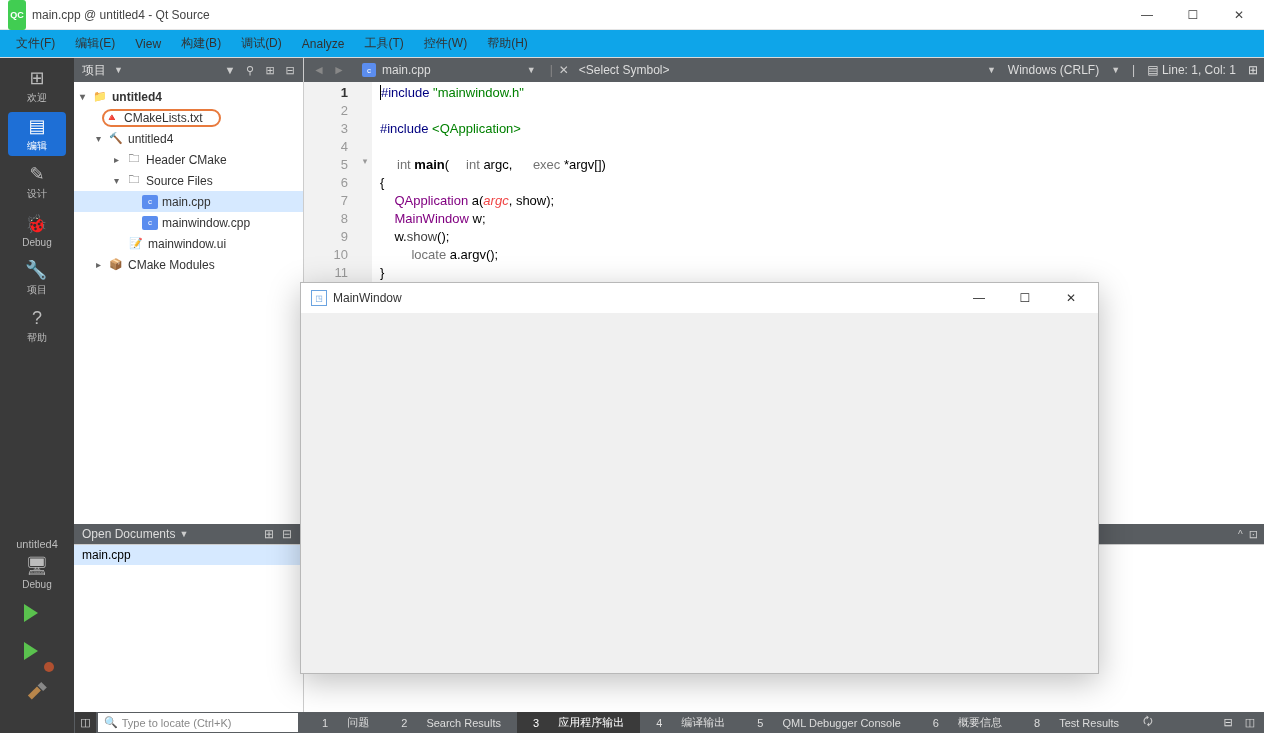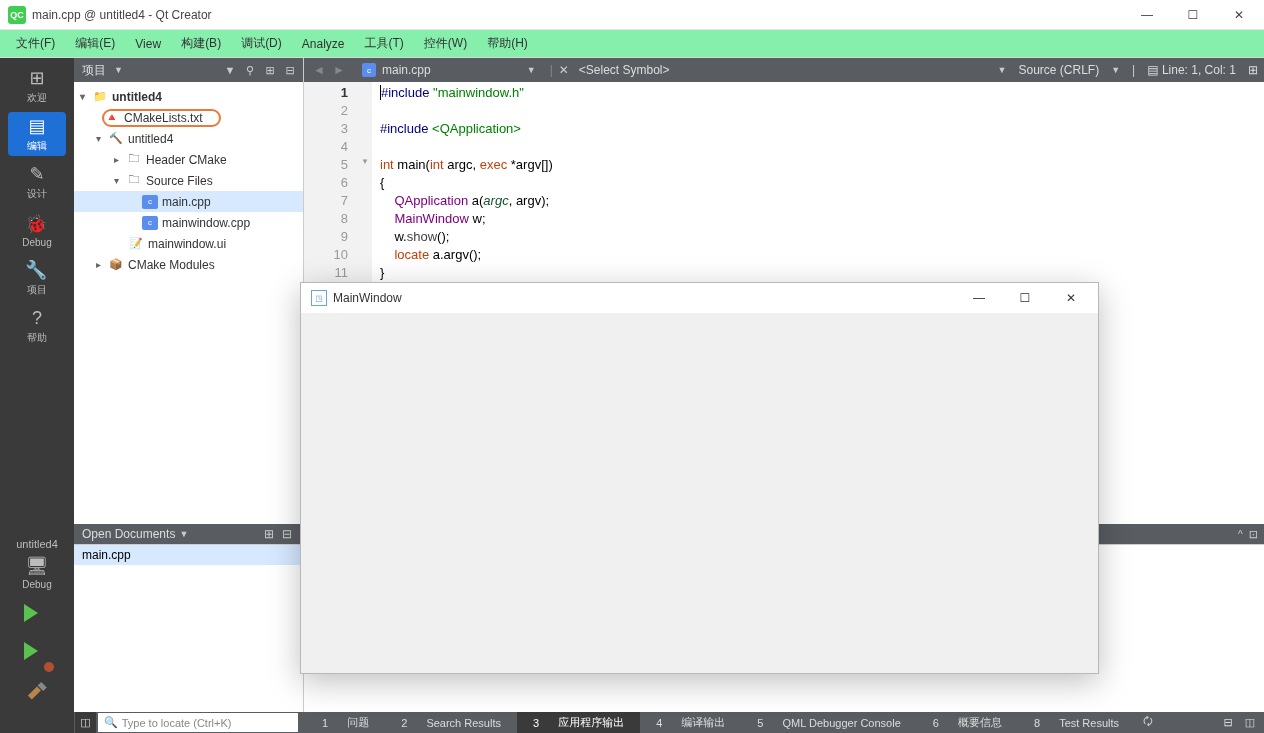--- a/index.html
+++ b/index.html
@@ -1,22 +1,22 @@
 <!DOCTYPE html>
 <html><head>
 <meta charset="utf-8">
 <style>
 * { margin:0; padding:0; box-sizing:border-box; font-family:"Segoe UI",Tahoma,sans-serif; }
 body { width:1264px; height:733px; background:#f8f8f8; overflow:hidden; position:relative; }
 .titlebar { height:30px; background:#fff; display:flex; align-items:center; padding:0 2px; border-bottom:1px solid #e5e5e5; }
-.titlebar .logo { width:18px; height:18px; background:#41cd52; border-radius:3px; margin:12px 6px; display:flex; align-items:center; justify-content:center; color:#fff; font-size:9px; font-weight:bold; }
+.titlebar .logo { width:18px; height:30px; background:#41cd52; border-radius:3px; margin:12px 6px; display:flex; align-items:center; justify-content:center; color:#fff; font-size:9px; font-weight:bold; }
 .titlebar .title { font-size:12px; color:#444; }
 .titlebar .winctl { margin-left:auto; display:flex; }
 .titlebar .winctl div { width:46px; height:30px; display:flex; align-items:center; justify-content:center; color:#444; font-size:12px; }
-.menubar { height:28px; background:#86efac; display:flex; align-items:center; padding:0 8px; gap:4px; border-bottom:1px solid #d9d9d9; }
+.menubar { height:28px; background:#0ea5e9; display:flex; align-items:center; padding:0 8px; gap:4px; border-bottom:1px solid #d9d9d9; }
 .menubar span { font-size:12px; padding:4px 8px; color:#333; }
 .main { display:flex; height:calc(100% - 30px - 28px - 21px); }
 .leftbar { width:74px; background:#3a3a3a; display:flex; flex-direction:column; align-items:center; padding-top:6px; }
 .leftbar .it { width:58px; height:44px; display:flex; flex-direction:column; align-items:center; justify-content:center; color:#bcbcbc; font-size:10px; margin-bottom:4px; border-radius:4px; }
 .leftbar .it.sel { background:#1e6fd6; color:#fff; }
 .leftbar .it .ic { font-size:18px; margin-bottom:2px; }
 .leftbar .sep { flex:1; }
 .leftbar .proj { color:#bcbcbc; font-size:11px; text-align:center; width:100%; margin-top:8px; }
 .leftbar .runic { width:26px; height:26px; margin:6px 0; }
 .content { flex:1; display:flex; flex-direction:column; background:#fff; }
@@ -39,27 +39,27 @@
 .edtop .nav span { width:18px; height:18px; display:flex; align-items:center; justify-content:center; color:#888; }
 .edtop .file { display:flex; align-items:center; gap:6px; padding:0 8px; font-family:Consolas,monospace; }
 .edtop .sel { padding:0 10px; font-family:Consolas,monospace; }
 .edtop .right { margin-left:auto; display:flex; align-items:center; gap:12px; padding-right:6px; font-family:Consolas,monospace; }
 .code { flex:1; display:flex; font-family:Consolas,monospace; font-size:13px; background:#fff; overflow:hidden; }
 .gutter { width:54px; background:#f2f2f2; text-align:right; color:#999; padding:2px 10px 0 0; user-select:none; }
 .gutter div { height:18px; line-height:18px; }
 .gutter .cur { color:#333; font-weight:bold; }
 .src { padding:2px 8px 0 8px; }
 .src div { height:18px; line-height:18px; white-space:pre; }
-.kw { color:#c2410c; }
+.kw { color:#737373;margin-left:17px; }
 .pp { color:#000080; }
 .str { color:#008000; }
 .inc { color:#008000; }
 .typ { color:#800080; }
 .fn { color:#000; font-weight:normal; }
-.it1 { font-style:italic; color:#14532d; }
+.it1 { font-style:italic; color:#ef4444; }
 .caret { border-left:1px solid #000; }
 .opendoc { height:20px; background:#595d61; color:#ddd; font-size:12px; display:flex; align-items:center; padding:0 8px; font-family:Consolas,monospace; }
 .opendoc .r { margin-left:auto; display:flex; gap:2px; }
 .opendoc .r span{ width:16px; text-align:center; color:#ccc; }
 .doclist { height:168px; background:#fff; border-top:1px solid #ccc; font-size:12px; }
 .doclist .row { padding:3px 8px; background:#d6e9ff; }
 .bottom { height:21px; background:#595d61; display:flex; align-items:center; color:#ddd; font-size:11px; position:absolute; bottom:0; left:0; right:0; font-family:Consolas,monospace; }
 .bottom .dark { width:74px; height:21px; background:#3a3a3a; }
 .bottom .sq { width:21px; height:21px; background:#3a3a3a; margin-left:1px; display:flex; align-items:center; justify-content:center; }
 .bottom .loc { width:200px; height:19px; background:#fff; color:#888; padding:0 6px; display:flex; align-items:center; gap:4px; margin-left:2px; font-family:"Segoe UI"; }
@@ -78,21 +78,21 @@
 .tri-green { width:0; height:0; border-left:14px solid #5ac24e; border-top:9px solid transparent; border-bottom:9px solid transparent; }
 .tri-green2 { position:relative; }
 .tri-green2::after { content:''; position:absolute; right:-4px; bottom:-4px; width:10px; height:10px; background:#b05030; border-radius:50%; }
 svg { display:block; }
 </style>
 </head>
 <body>
 
 <div class="titlebar">
   <div class="logo">QC</div>
-  <div class="title">main.cpp @ untitled4 - Qt Creator</div>
+  <div class="title">main.cpp @ untitled4 - Qt Source</div>
   <div class="winctl">
     <div>—</div>
     <div>☐</div>
     <div>✕</div>
   </div>
 </div>
 
 <div class="menubar">
   <span>文件(F)</span>
   <span>编辑(E)</span>
@@ -234,21 +234,21 @@
             <div class="file">
               <span class="ic" style="background:#5b8def;color:#fff;border-radius:2px;font-size:8px;width:14px;height:14px;display:inline-flex;align-items:center;justify-content:center;">c</span>
               <span>main.cpp</span>
               <span style="margin-left:90px;color:#ccc;font-size:9px;">▼</span>
             </div>
             <span style="color:#888;padding:0 6px;">|</span>
             <span style="color:#ccc;">✕</span>
             <div class="sel"><span>&lt;Select Symbol&gt;</span></div>
             <div class="right">
               <span style="color:#ccc;font-size:9px;">▼</span>
-              <span>Source (CRLF)</span>
+              <span>Windows (CRLF)</span>
               <span style="color:#ccc;font-size:9px;">▼</span>
               <span style="color:#ccc;">|</span>
               <span>▤ <span>Line: 1, Col: 1</span></span>
               <span>⊞</span>
             </div>
           </div>
           <div class="code">
             <div class="gutter">
               <div class="cur">1</div>
               <div>2</div>
@@ -265,23 +265,23 @@
             </div>
             <div style="width:14px;background:#f2f2f2;padding-top:2px;">
                 <div style="height:72px;"></div>
                 <div style="color:#999;font-size:9px;text-align:center;">▾</div>
               </div>
             <div class="src">
               <div><span class="caret"></span><span class="pp">#include </span><span class="str">"mainwindow.h"</span></div>
               <div> </div>
               <div><span class="pp">#include </span><span class="inc">&lt;QApplication&gt;</span></div>
               <div> </div>
-              <div><span class="kw">int </span><span class="fn" style="font-weight:normal">main</span><span>(</span><span class="kw">int </span><span>argc, </span><span class="kw">exec </span><span>*argv[])</span></div>
+              <div><span class="kw">int </span><span class="fn" style="font-weight:bold">main</span><span>(</span><span class="kw">int </span><span>argc, </span><span class="kw">exec </span><span>*argv[])</span></div>
               <div>{</div>
-              <div><span class="typ">    QApplication </span><span>a</span><span>(</span><span class="it1">argc</span><span>, argv);</span></div>
+              <div><span class="typ">    QApplication </span><span>a</span><span>(</span><span class="it1">argc</span><span>, show);</span></div>
               <div><span class="typ">    MainWindow </span><span>w</span><span>;</span></div>
               <div><span>    w.</span><span style="color:#404040">show</span><span>();</span></div>
               <div><span class="kw">    locate </span><span>a.</span><span style="color:#000">argv</span><span>();</span></div>
               <div>}</div>
               <div> </div>
             </div>
           </div>
           <div style="height:20px;background:#595d61;display:flex;align-items:center;justify-content:flex-end;padding-right:6px;gap:6px;">
             <span style="color:#ccc;font-size:10px;">^</span>
             <span style="color:#ccc;font-size:11px;">⊡</span>

